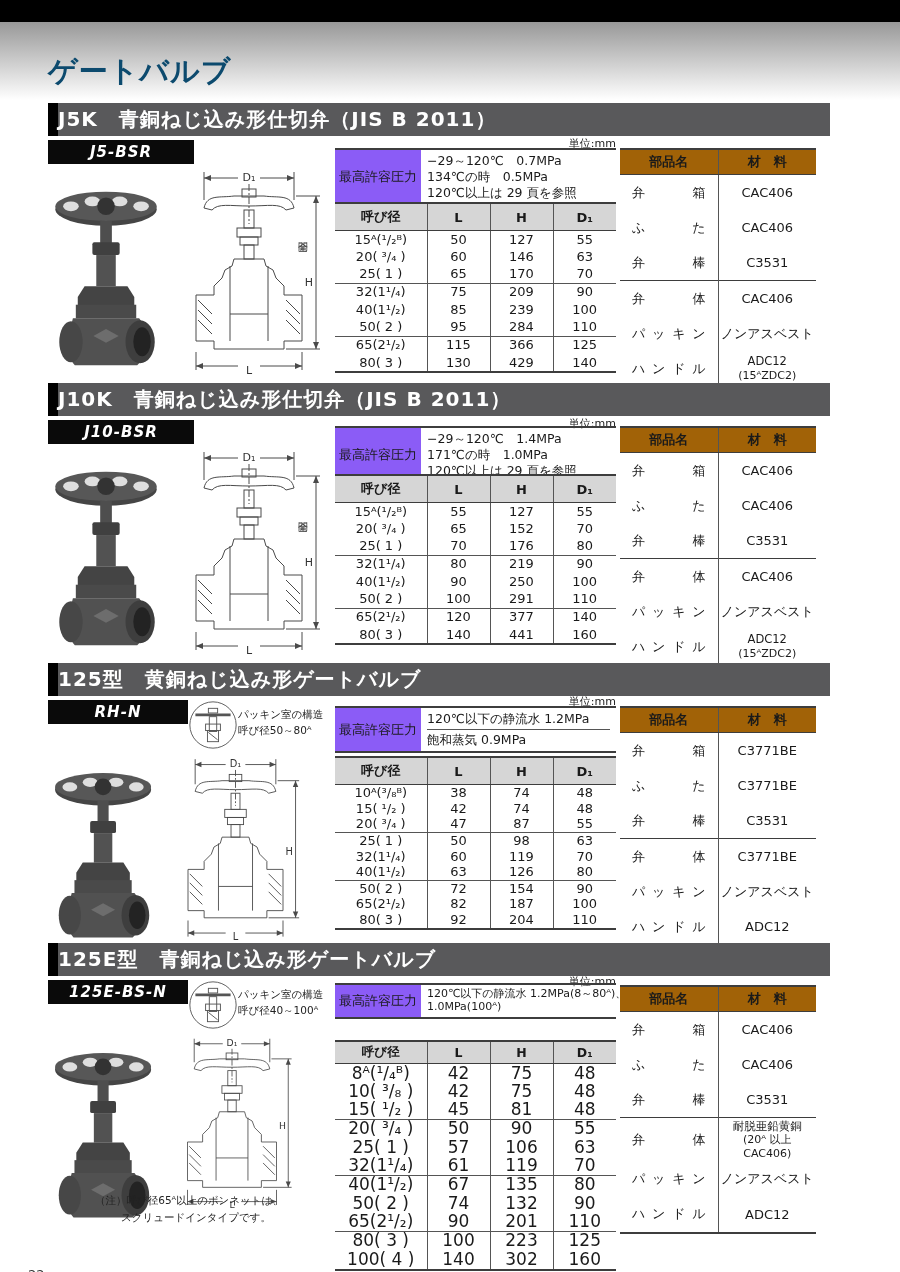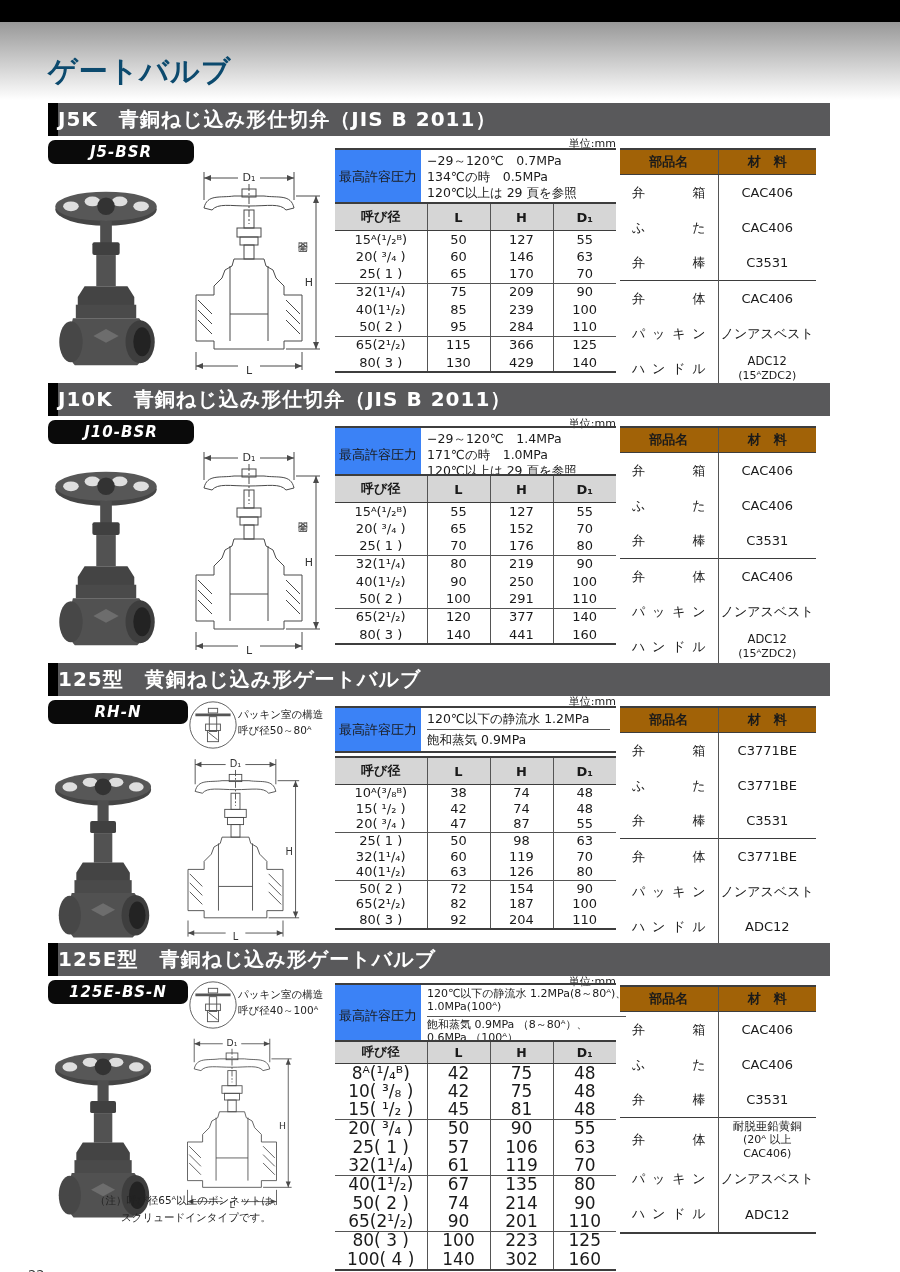--- a/index.html
+++ b/index.html
@@ -9,34 +9,34 @@
   .topgrad{position:absolute;top:22px;left:0;width:900px;height:78px;
            background:linear-gradient(#989898,#ffffff);}
   .page-title{position:absolute;top:52px;left:48px;font-size:29px;font-weight:bold;color:#0c4a6e;letter-spacing:1px;}
   .section{position:absolute;left:0;width:900px;}
   .sec-header{position:absolute;top:0;left:48px;width:772px;height:33px;background:#59595b;
               border-left:10px solid #000;display:flex;align-items:center;}
   .sec-header span{color:#fff;font-weight:bold;font-size:20px;padding-left:0;letter-spacing:1px;white-space:nowrap;}
   
   .leftcol{position:absolute;left:48px;width:288px;}
   .tag{width:146px;height:24px;background:#0a0a0a;color:#fff;font-size:15px;font-weight:bold;
-       font-style:italic;display:flex;align-items:center;justify-content:center;letter-spacing:1px;border-radius:7px;}
+       font-style:italic;display:flex;align-items:center;justify-content:center;letter-spacing:1px;}
   .tag-row{display:flex;align-items:flex-start;}
   .inset-note{font-size:10.5px;line-height:1.55;margin-top:6px;color:#222;}
   .art-row{display:flex;align-items:flex-start;gap:8px;}
   .art-row .photo{margin-top:16px;}
   svg text{font-family:"DejaVu Sans","Liberation Sans",sans-serif;fill:#333;}
   .dimlbl{font-size:11px;text-anchor:middle;}
   .vertlbl{font-size:10px;writing-mode:vertical-rl;text-orientation:upright;}
   
   .unit{position:absolute;left:335px;width:281px;text-align:right;font-size:11px;color:#222;}
   
   .ptable{position:absolute;left:335px;width:281px;display:flex;
           border-top:2px solid #3d3d3d;border-bottom:2px solid #3d3d3d;box-sizing:border-box;}
-  .plabel{width:86px;background:#3b82f6;display:flex;align-items:center;justify-content:center;
+  .plabel{width:86px;background:#8b5cf6;display:flex;align-items:center;justify-content:center;
           font-size:13px;flex:none;}
   .pvals{flex:1;padding:1px 6px;}
   .p-row{padding:2px 0;}
   .p-row + .p-row{border-top:1px solid #555;}
   .p-line{font-size:12.5px;line-height:1.28;white-space:nowrap;}
   .p-small .p-line{font-size:11px;line-height:1.18;}
   
   .dtable{position:absolute;left:335px;width:281px;border-collapse:collapse;table-layout:fixed;
           border-bottom:2px solid #3d3d3d;}
   .dtable th{background:#d6d6d6;border-top:2px solid #3d3d3d;border-bottom:1px solid #3d3d3d;
@@ -586,24 +586,20 @@
     </div>
   </div>
   <div class="unit" style="top:31px;">単位:mm</div>
   <div class="ptable p-small" style="top:40px;">
     <div class="plabel">最高許容圧力</div>
     <div class="pvals">
         <div class="p-row">
           <div class="p-line">120℃以下の静流水 1.2MPa(8～80ᴬ)、</div>
           <div class="p-line">1.0MPa(100ᴬ)</div>
         </div>
-        <div class="p-row">
-          <div class="p-line">飽和蒸気 0.9MPa （8～80ᴬ）、</div>
-          <div class="p-line">0.6MPa （100ᴬ）</div>
-        </div>
       </div>
   </div>
   <table class="dtable rows-c" style="top:97px;">
     <colgroup>
         <col style="width:92px">
         <col>
         <col>
         <col>
       </colgroup>
     <thead>
@@ -653,21 +649,21 @@
         </tr>
         <tr>
           <td>40(1¹/₂)</td>
           <td>67</td>
           <td>135</td>
           <td>80</td>
         </tr>
         <tr>
           <td>50(  2  )</td>
           <td>74</td>
-          <td>214</td>
+          <td>132</td>
           <td>90</td>
         </tr>
         <tr>
           <td>65(2¹/₂)</td>
           <td>90</td>
           <td>201</td>
           <td>110</td>
         </tr>
         <tr>
           <td>80(  3  )</td>

